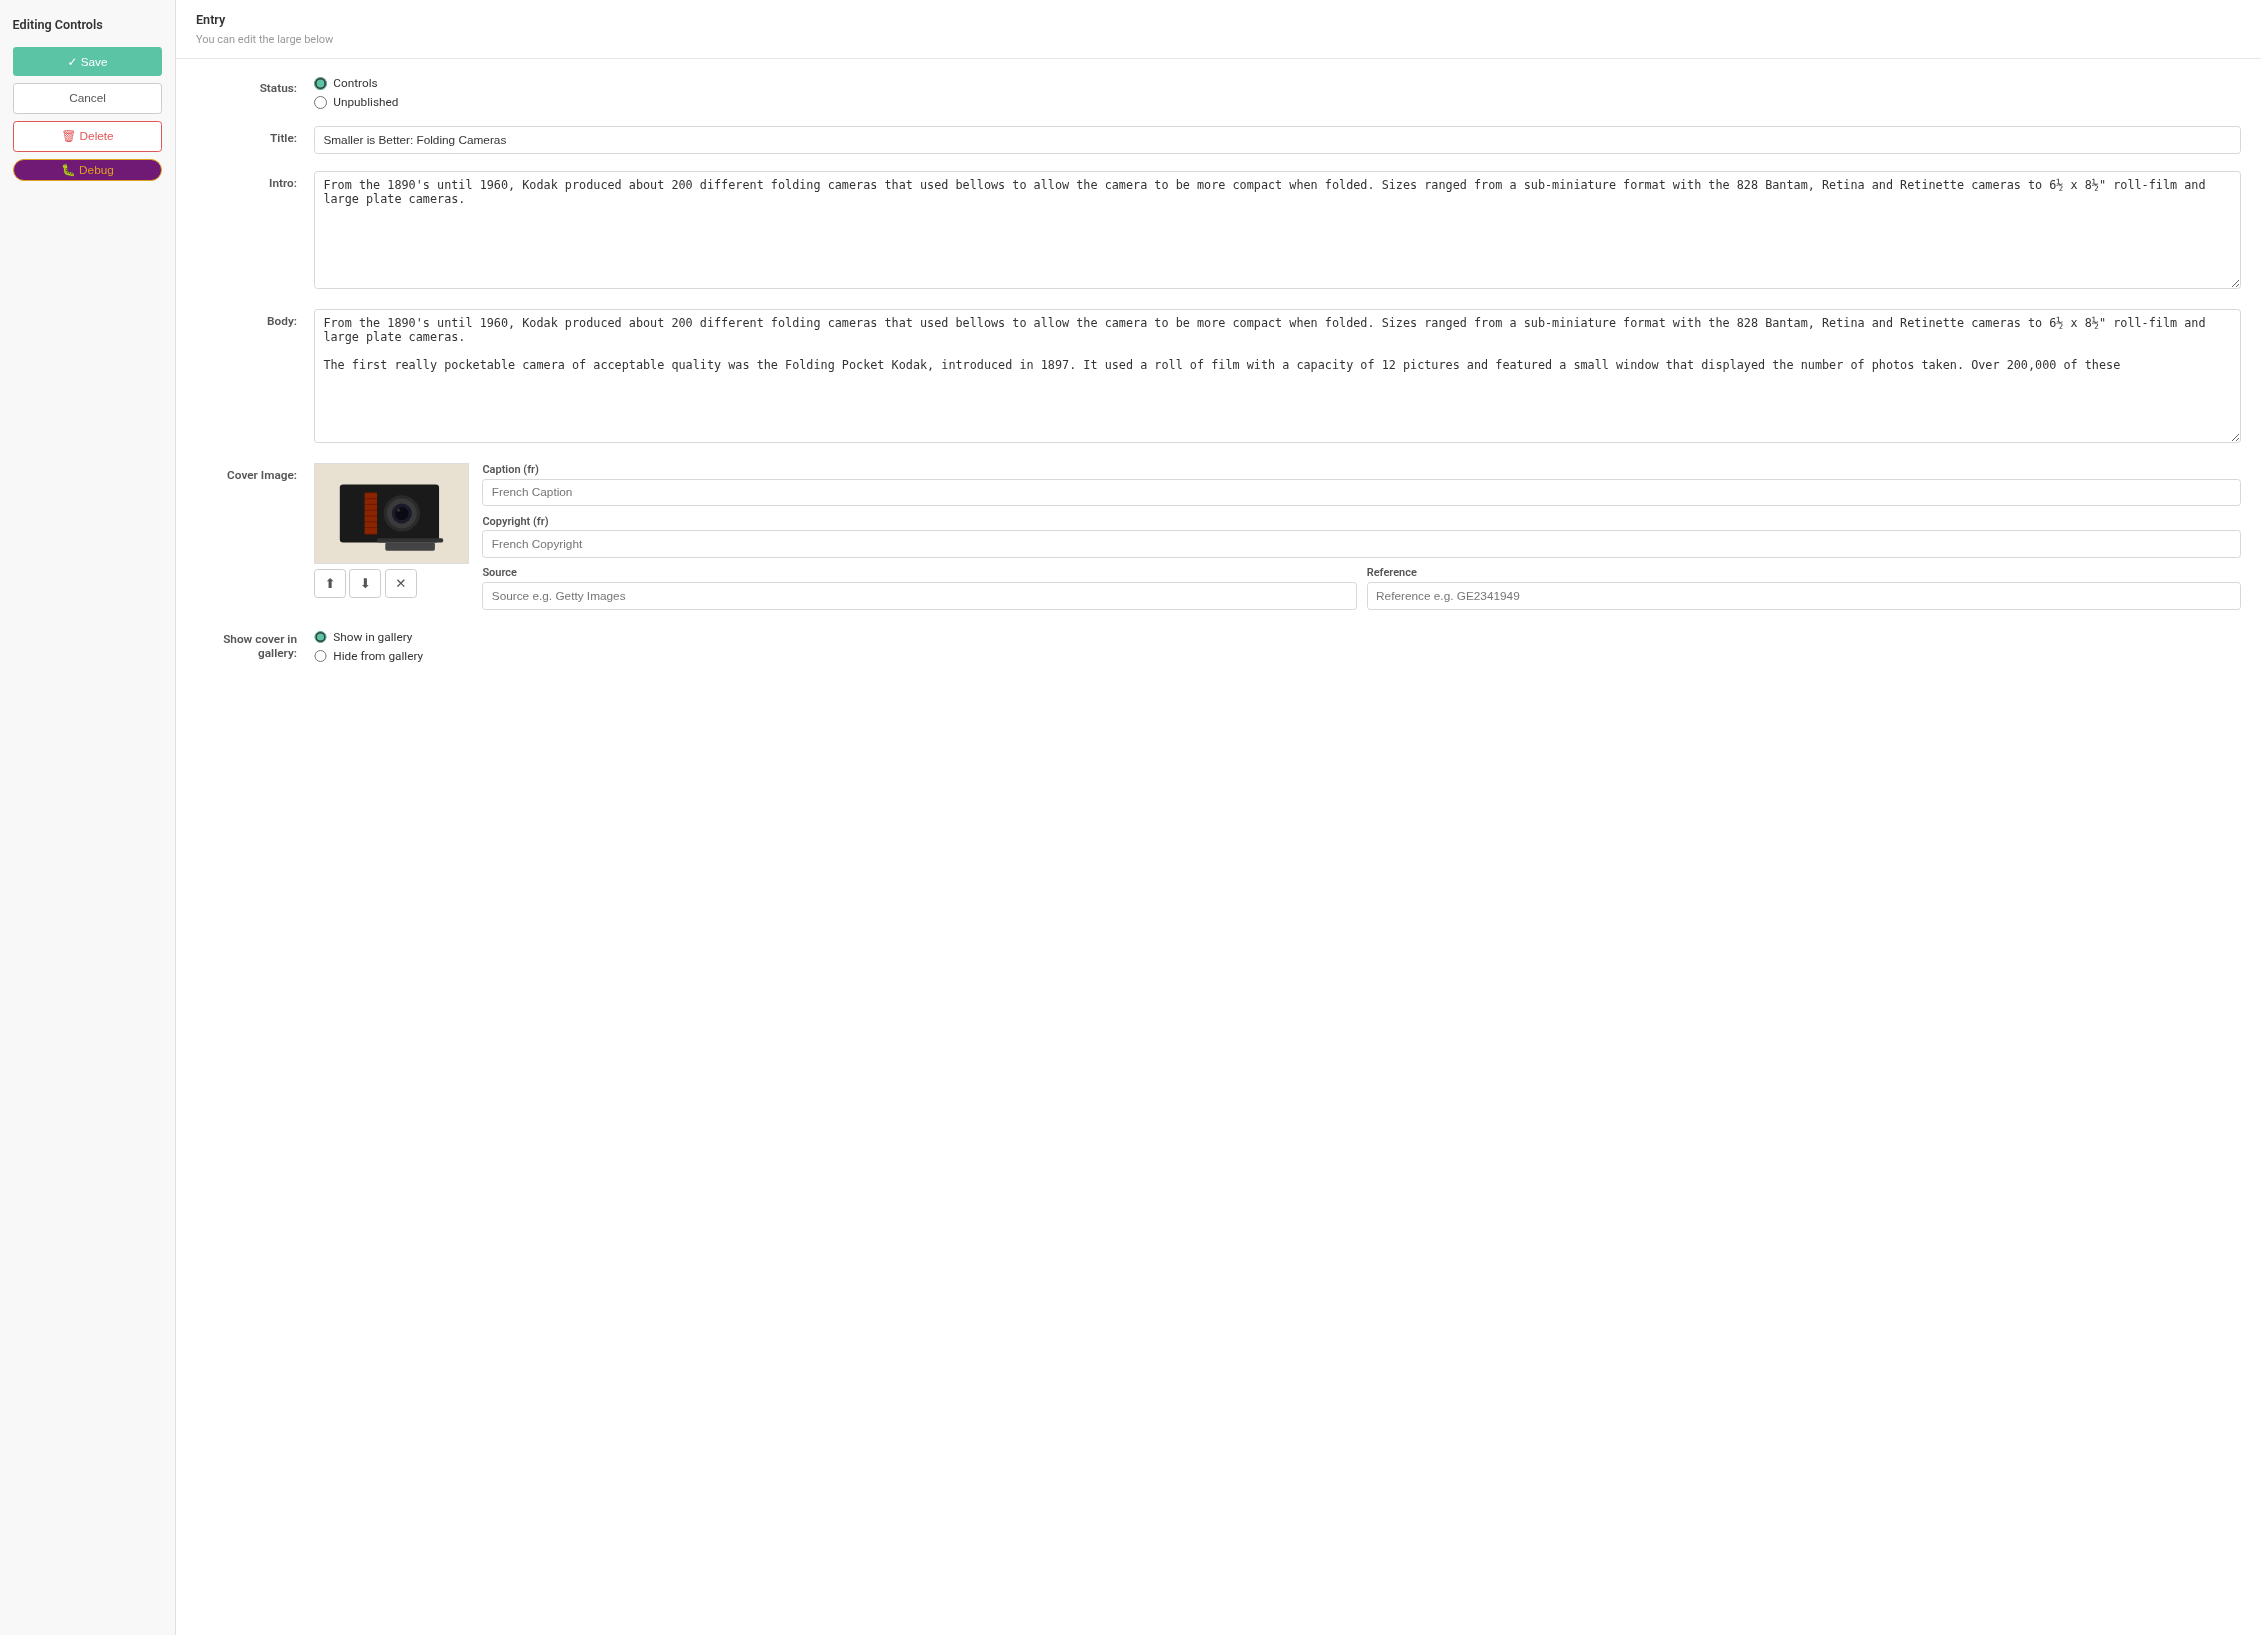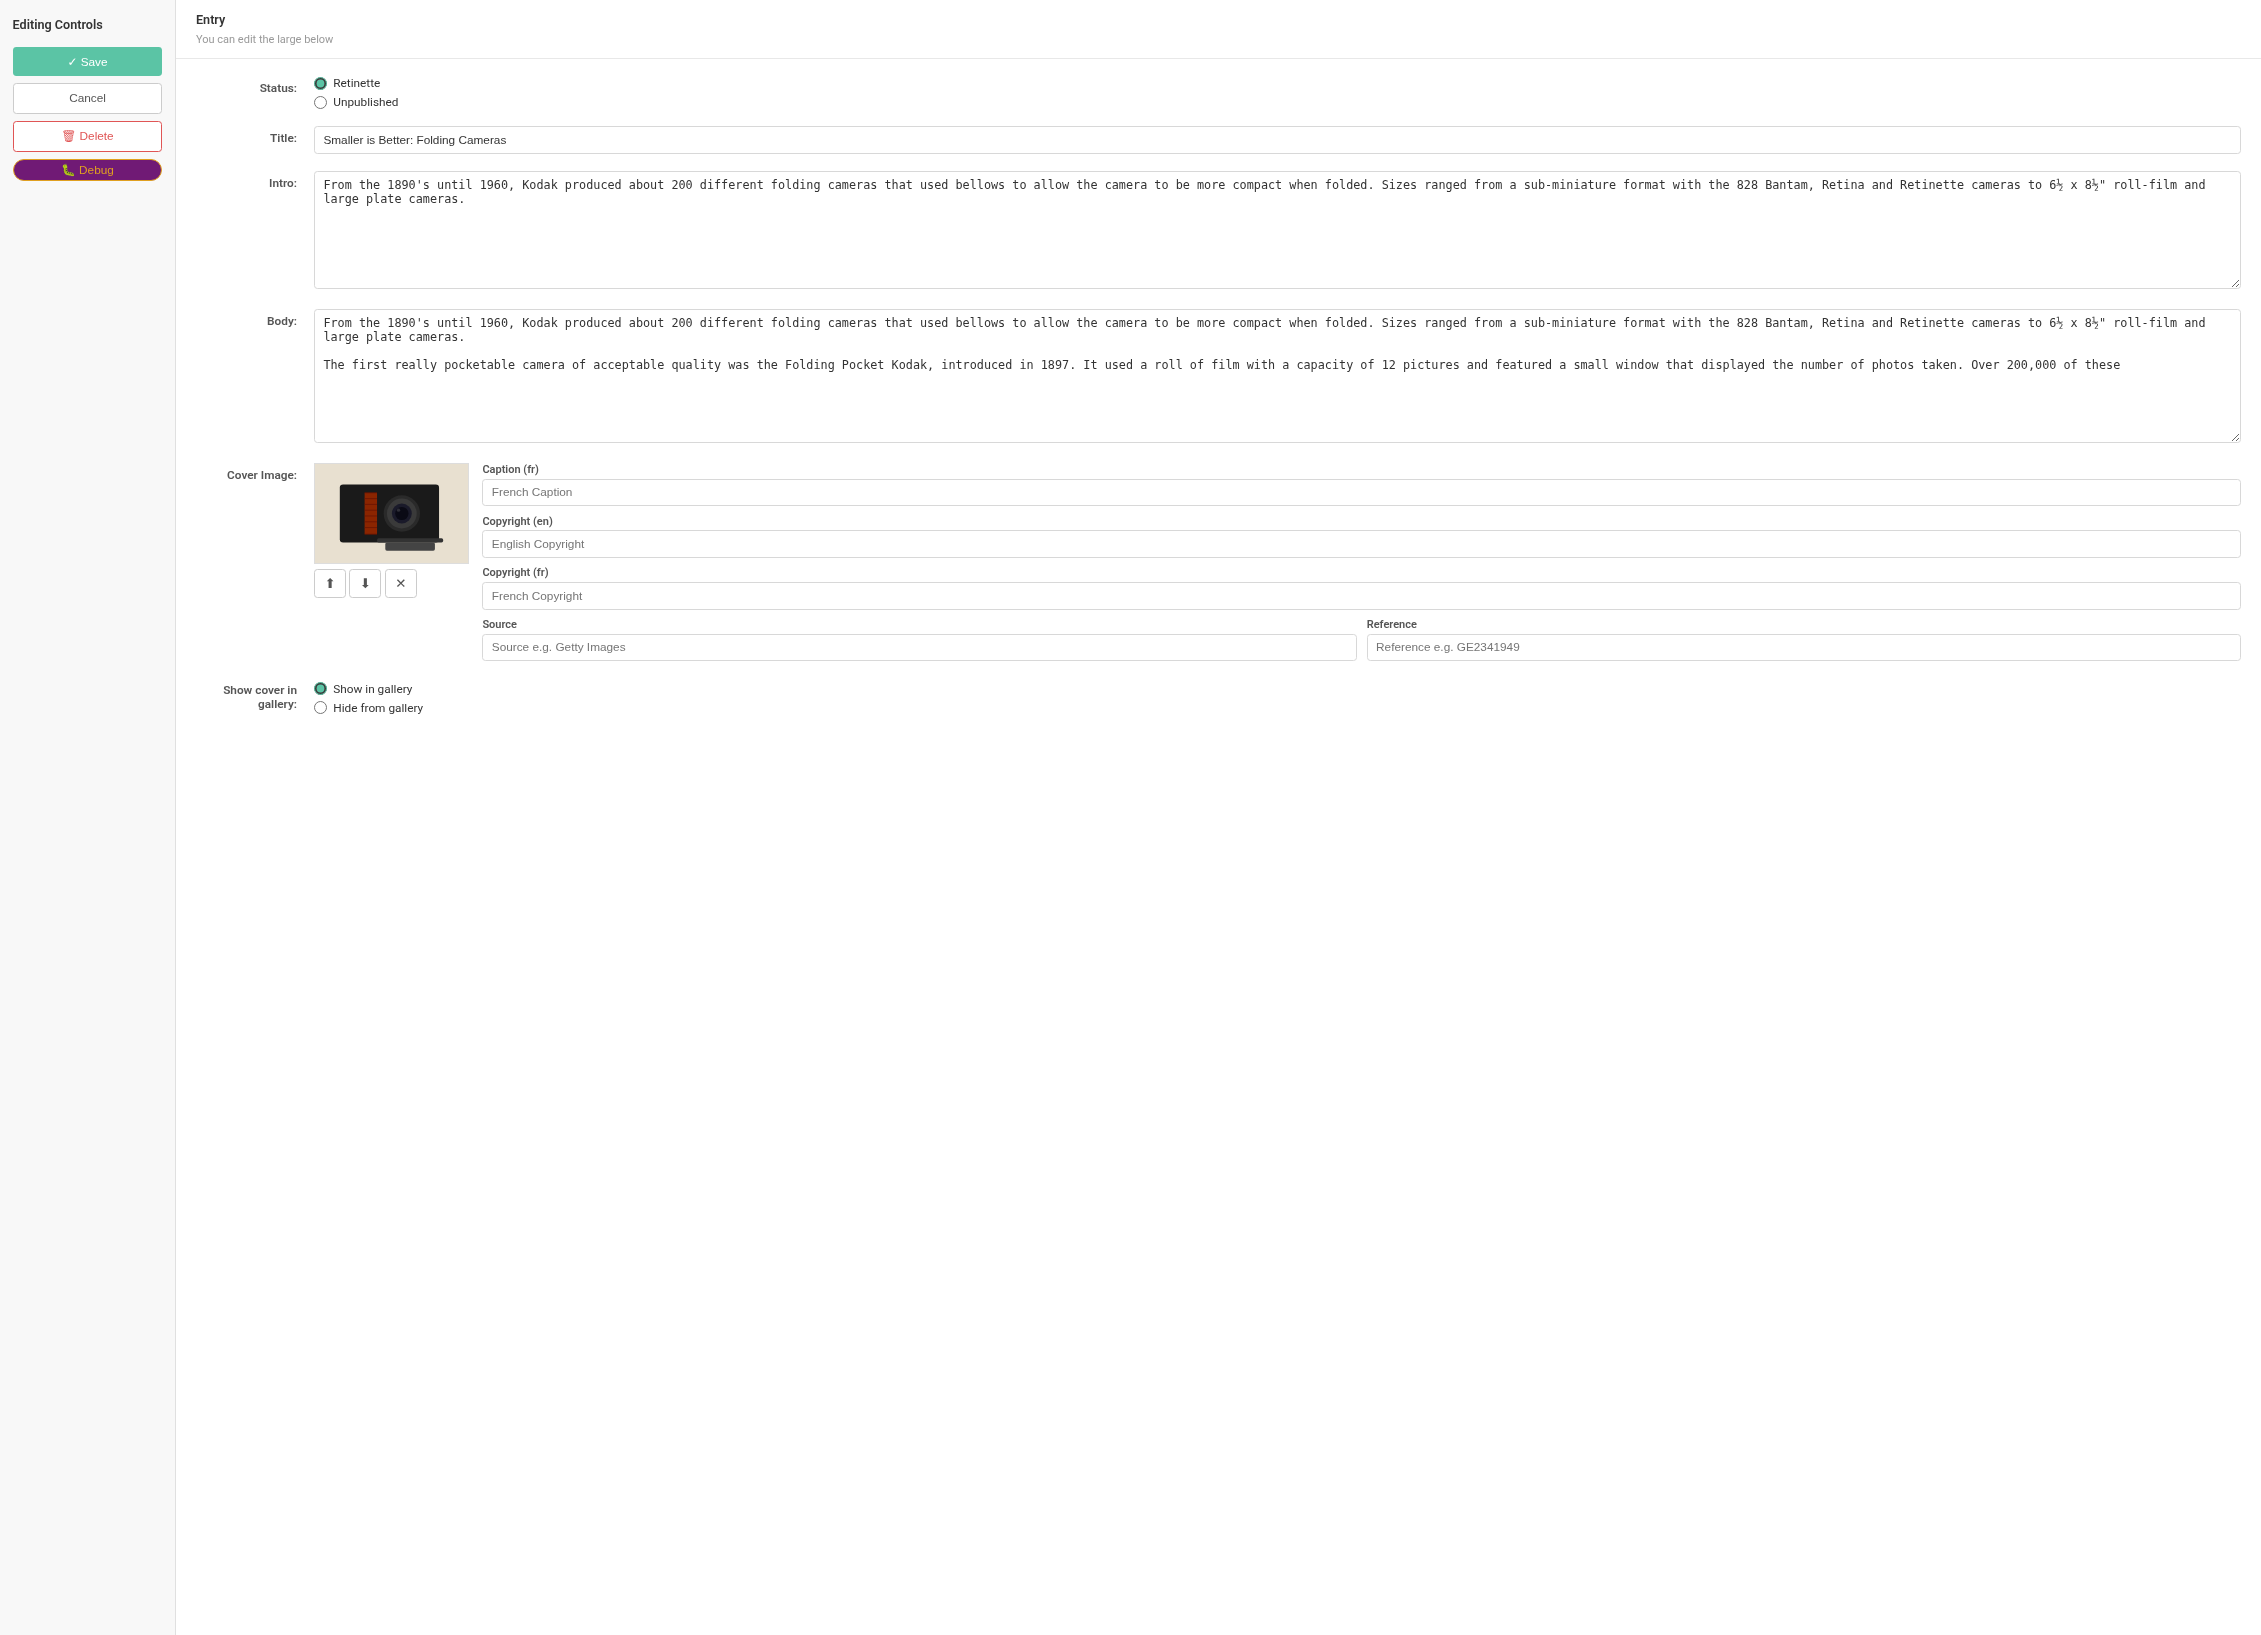--- a/index.html
+++ b/index.html
@@ -251,21 +251,21 @@
     </div>
 
     <div class="form-body">
 
       <div class="form-row">
         <div class="form-label">Status:</div>
         <div class="form-control-wrap">
           <div class="radio-group">
             <label class="radio-item">
               <input type="radio" name="status" value="published" checked="" style="">
-              <span>Retinette</span>
+              <span>Controls</span>
             </label>
             <label class="radio-item">
               <input type="radio" name="status" value="unpublished" style="">
               <span>Unpublished</span>
             </label>
           </div>
         </div>
       </div>
 
       <div class="form-row">
@@ -338,24 +338,20 @@
             </div>
 
             <div class="image-fields">
 
 
               <div>
                 <div class="field-label">Caption (fr)</div>
                 <input type="text" class="text-input" placeholder="French Caption" style="">
               </div>
 
-              <div>
-                <div class="field-label">Copyright (en)</div>
-                <input type="text" class="text-input" placeholder="English Copyright" style="">
-              </div>
 
               <div>
                 <div class="field-label">Copyright (fr)</div>
                 <input type="text" class="text-input" placeholder="French Copyright" style="">
               </div>
 
               <div class="two-col">
                 <div>
                   <div class="field-label">Source</div>
                   <input type="text" class="text-input" placeholder="Source e.g. Getty Images" style="">

